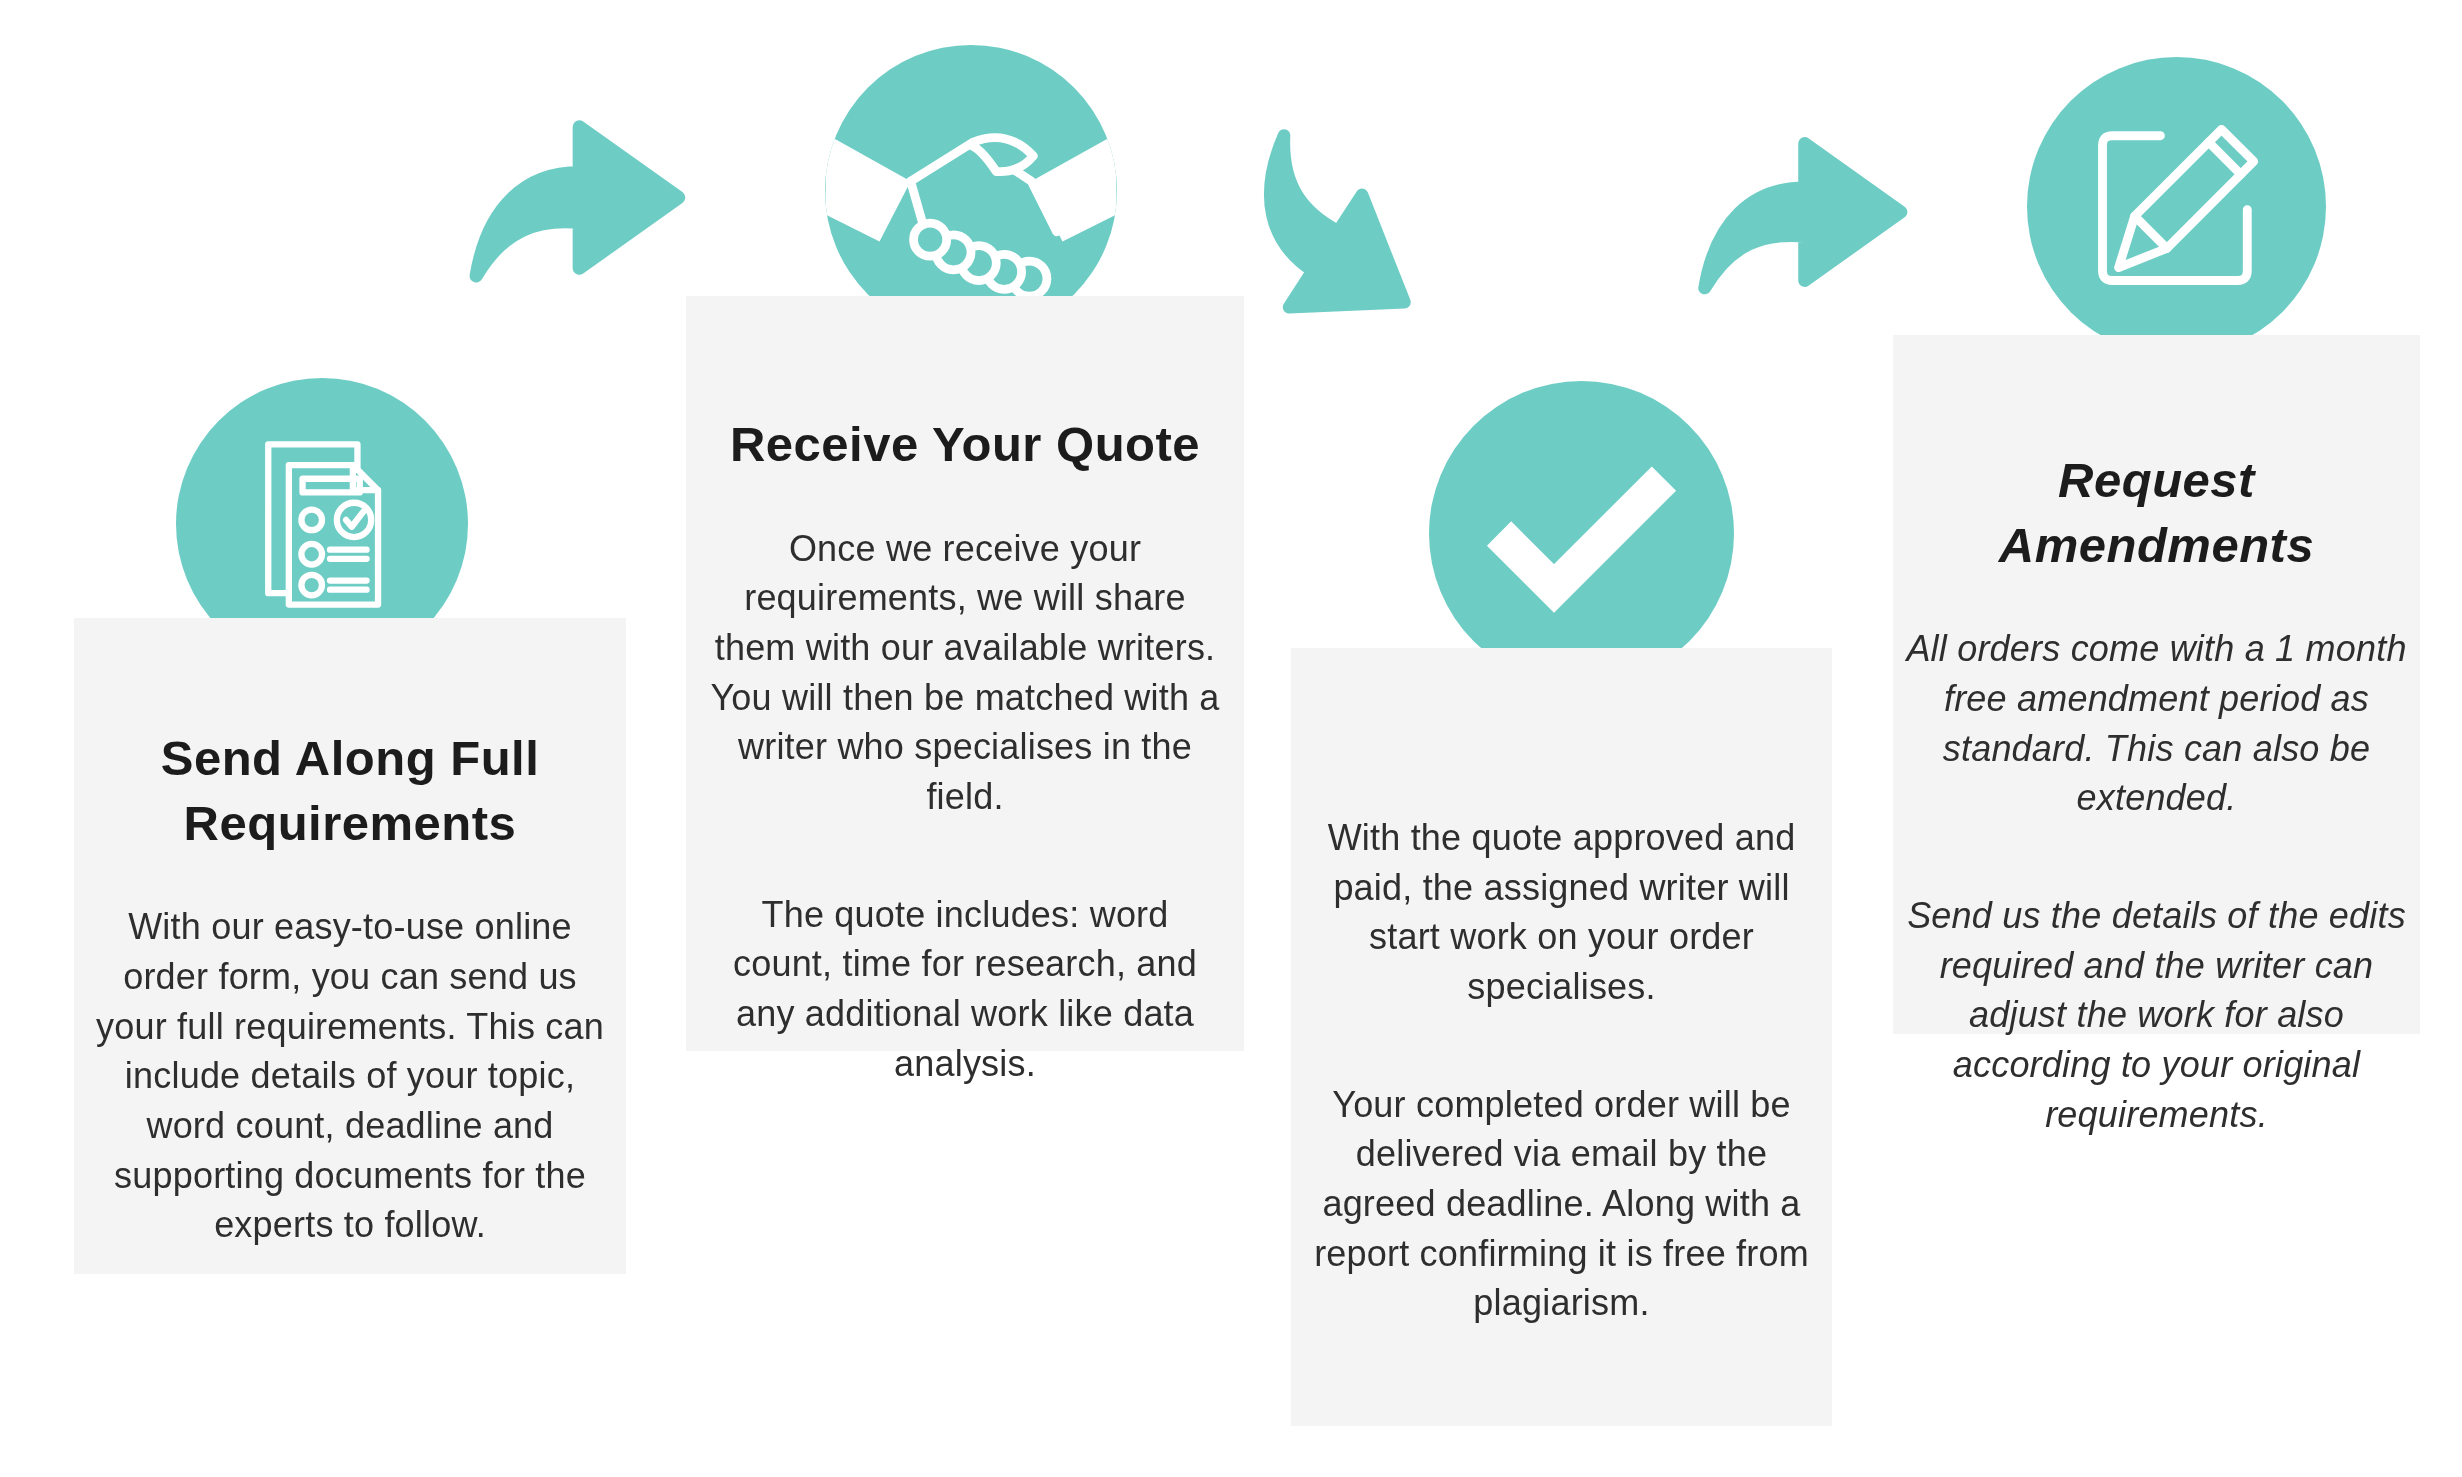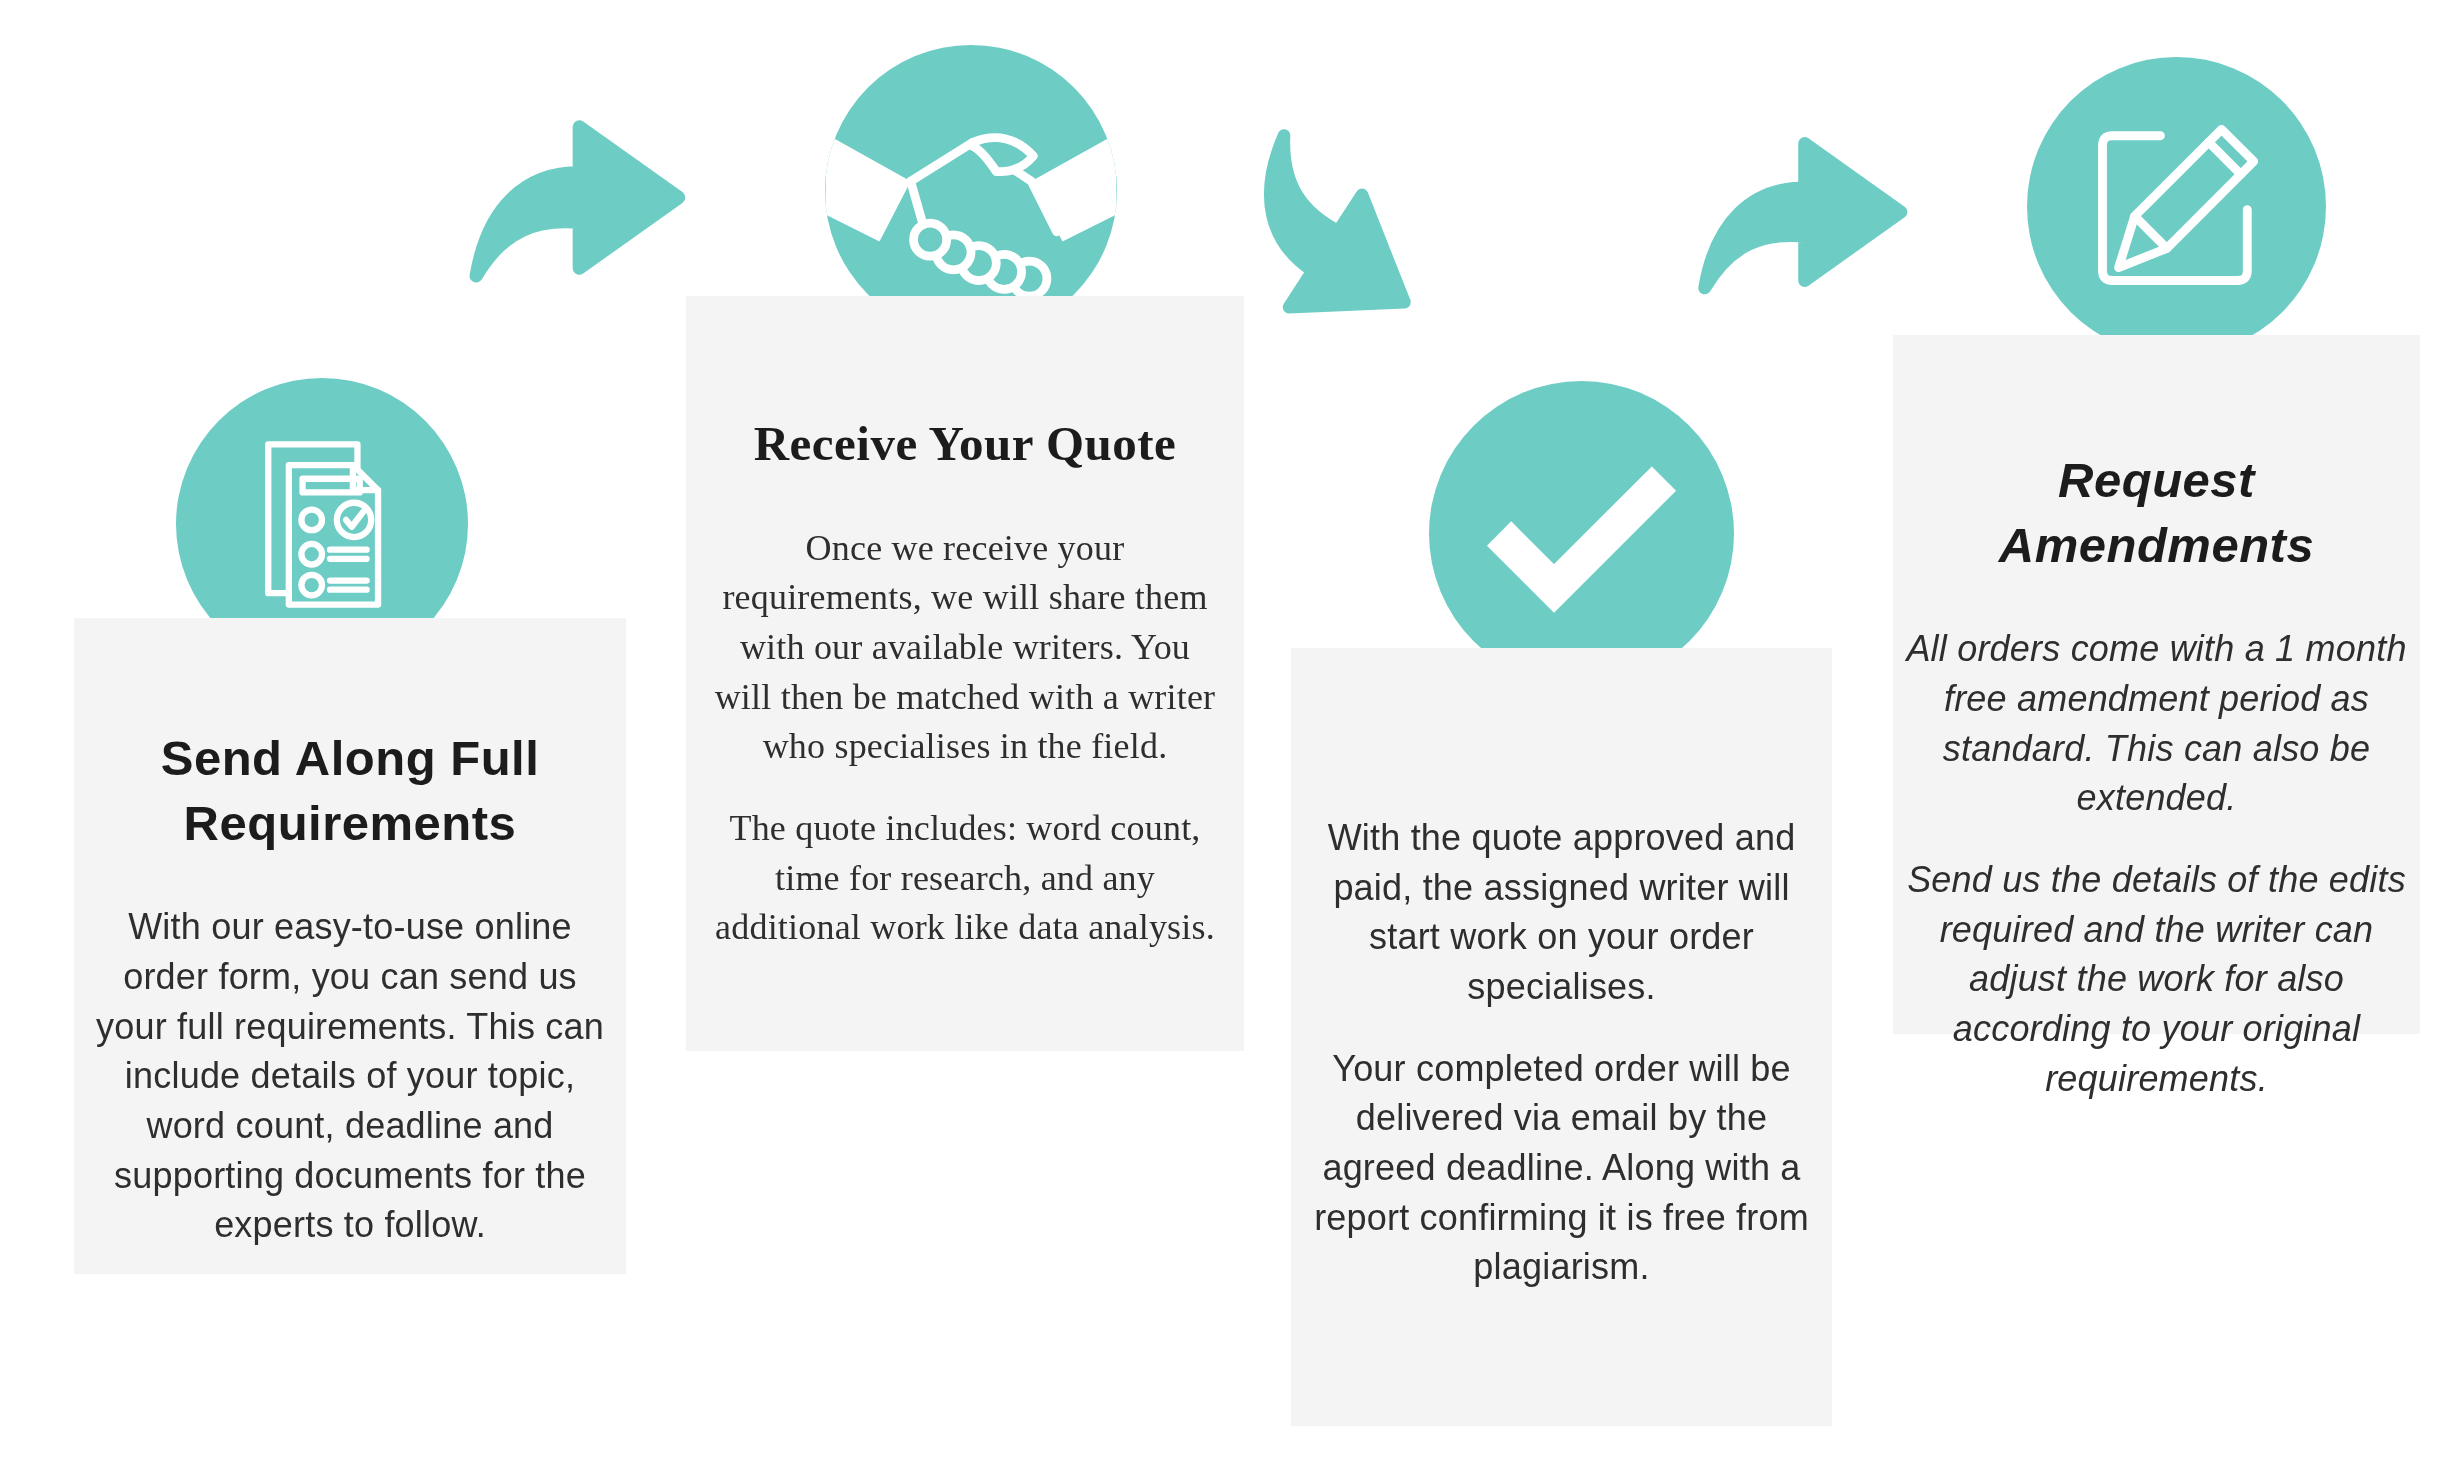--- a/index.html
+++ b/index.html
@@ -33,23 +33,23 @@
   }
   .step-body{margin-top:47px;}
   .step-paragraph{
     font-size:36px;
     font-weight:400;
     line-height:1.38;
     color:var(--body-color);
     letter-spacing:0.2px;
     margin-top:37px;
   }
-  .step-paragraph + .step-paragraph{margin-top:32px;}
+  .step-paragraph + .step-paragraph{margin-top:68px;}
   #card1{left:74px;  top:618px; width:552px; height:656px; padding:108px 17.7px 0 17.7px;}
-  #card2{left:686px; top:296px; width:558px; height:755px; padding:116px 21.7px 0 21.7px;font-family:Liberation Serif, serif;}
+  #card2{left:686px; top:296px; width:558px; height:755px; padding:116px 21.7px 0 21.7px;}
   #card3{left:1291px;top:648px; width:541px; height:778px; padding:118px 12.8px 0 12.8px;}
   #card4{left:1893px;top:335px; width:527px; height:699px; padding:113px 8.9px 0 8.9px;font-style:italic;}
   .icon-circle{
     position:absolute;
     border-radius:50%;
     background:var(--accent-teal);
     display:flex;align-items:center;justify-content:center;
     overflow:hidden;
   }
   #icon1{left:176px; top:378px; width:292px;height:292px;}

